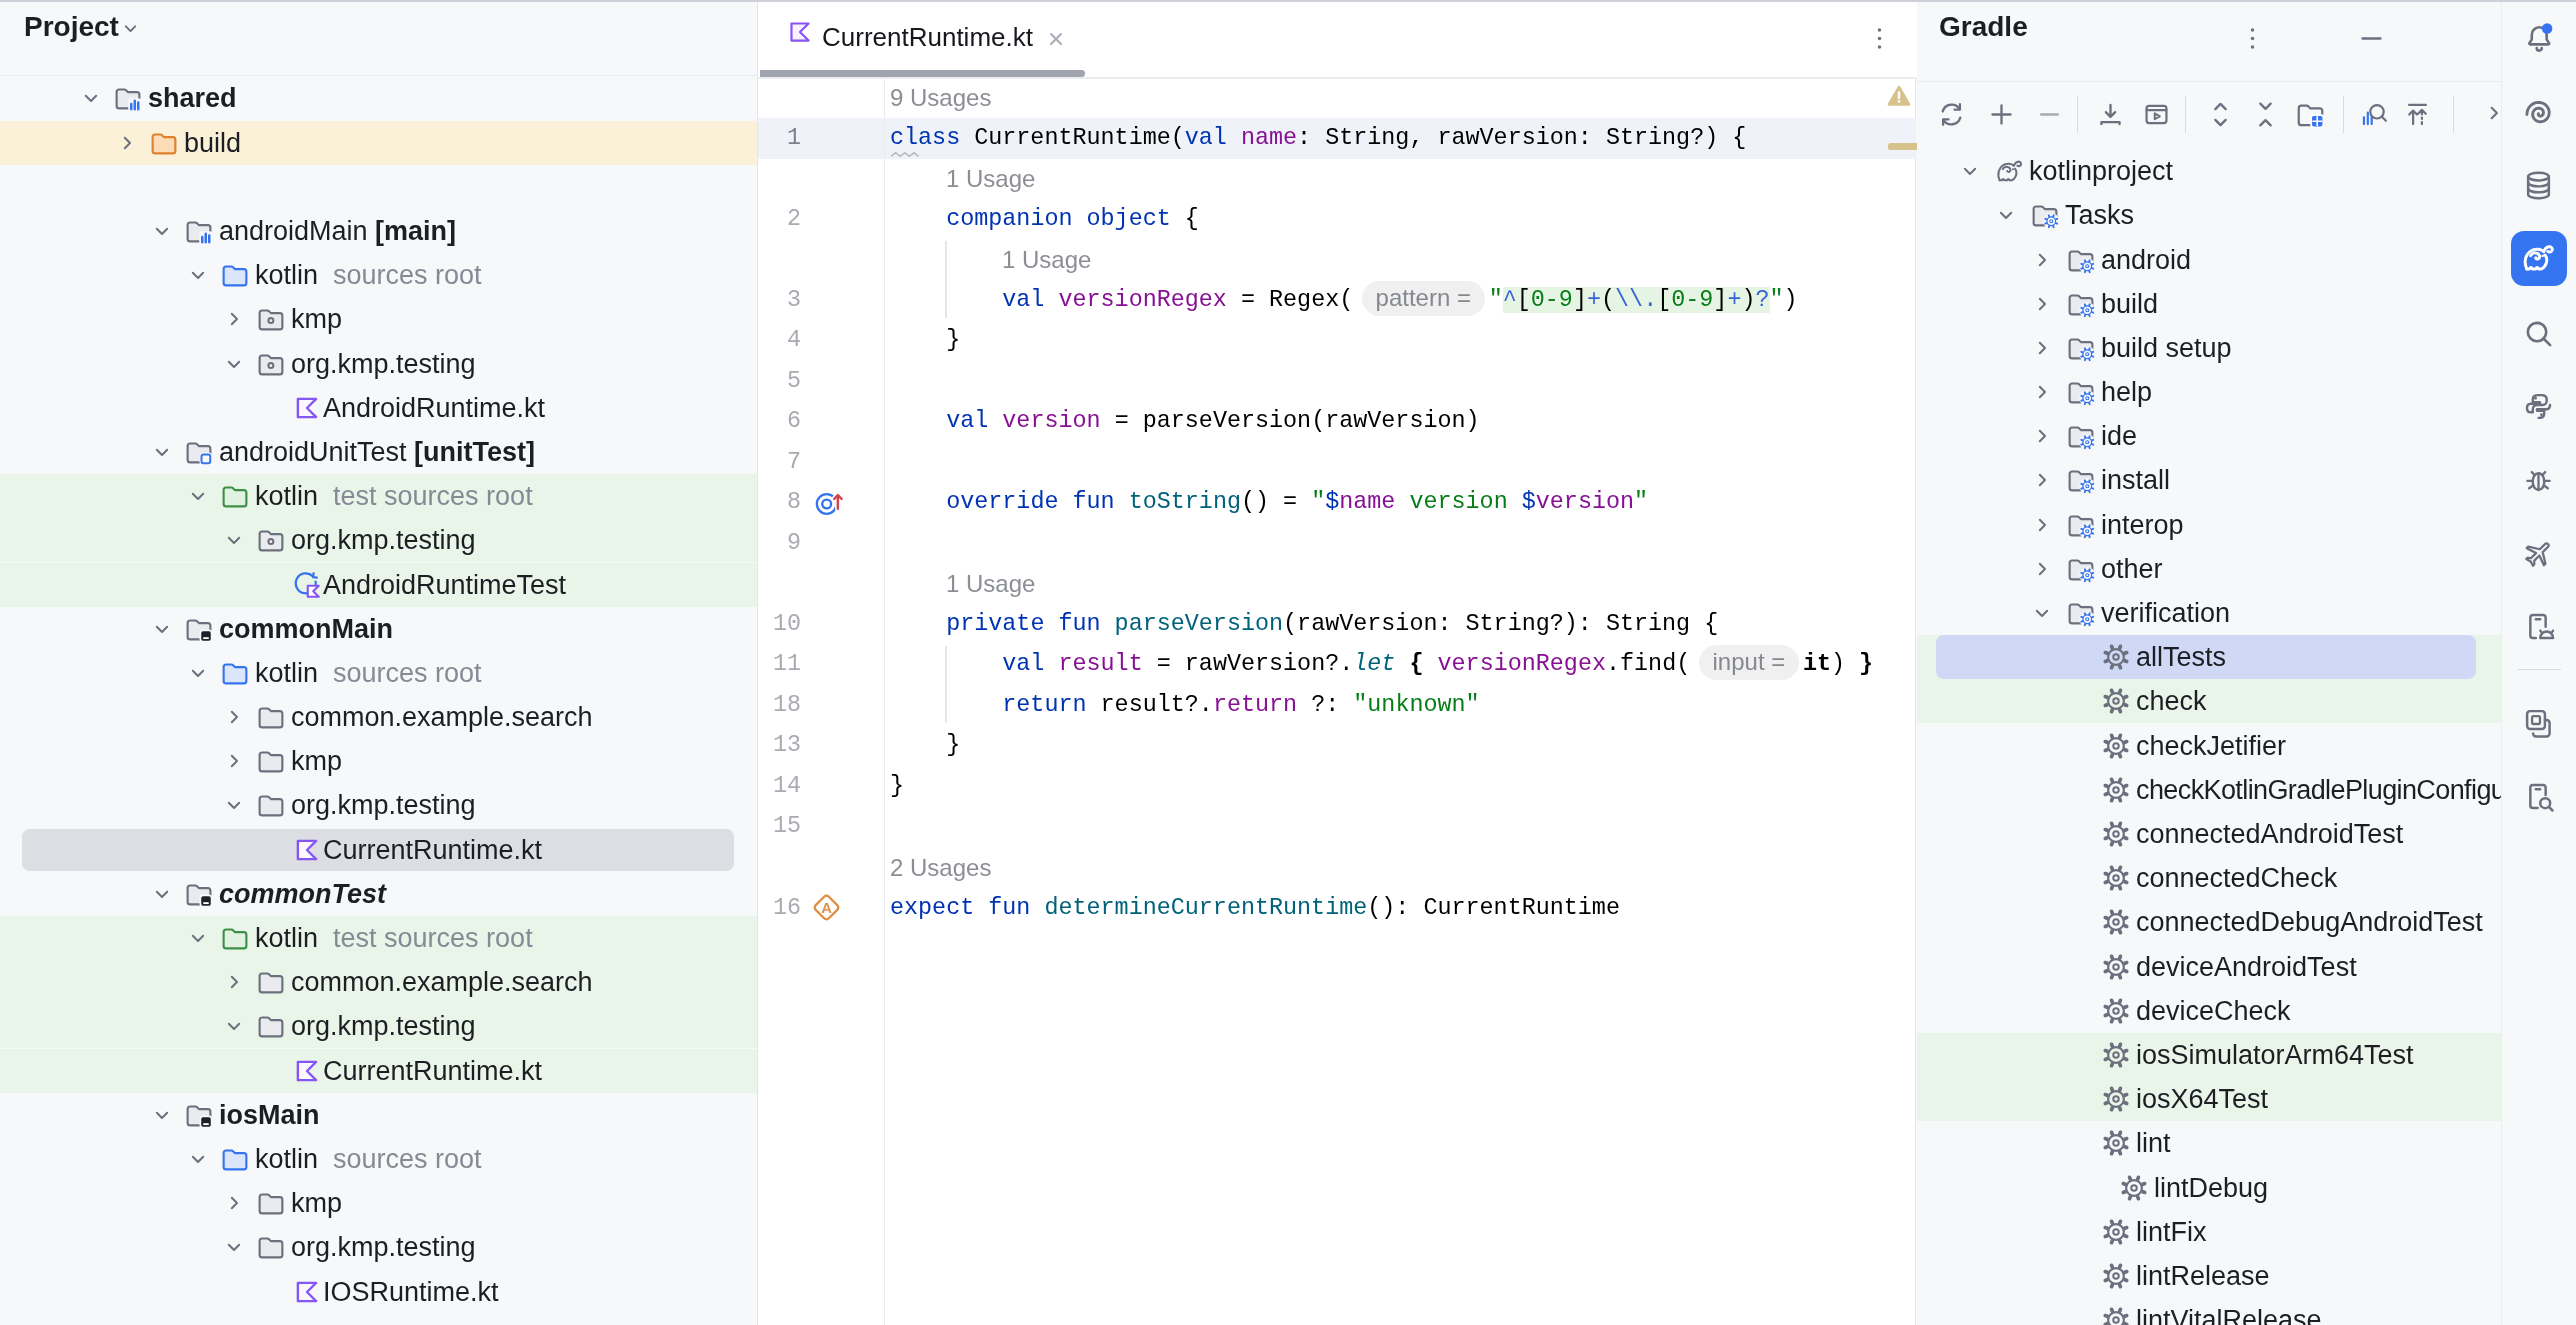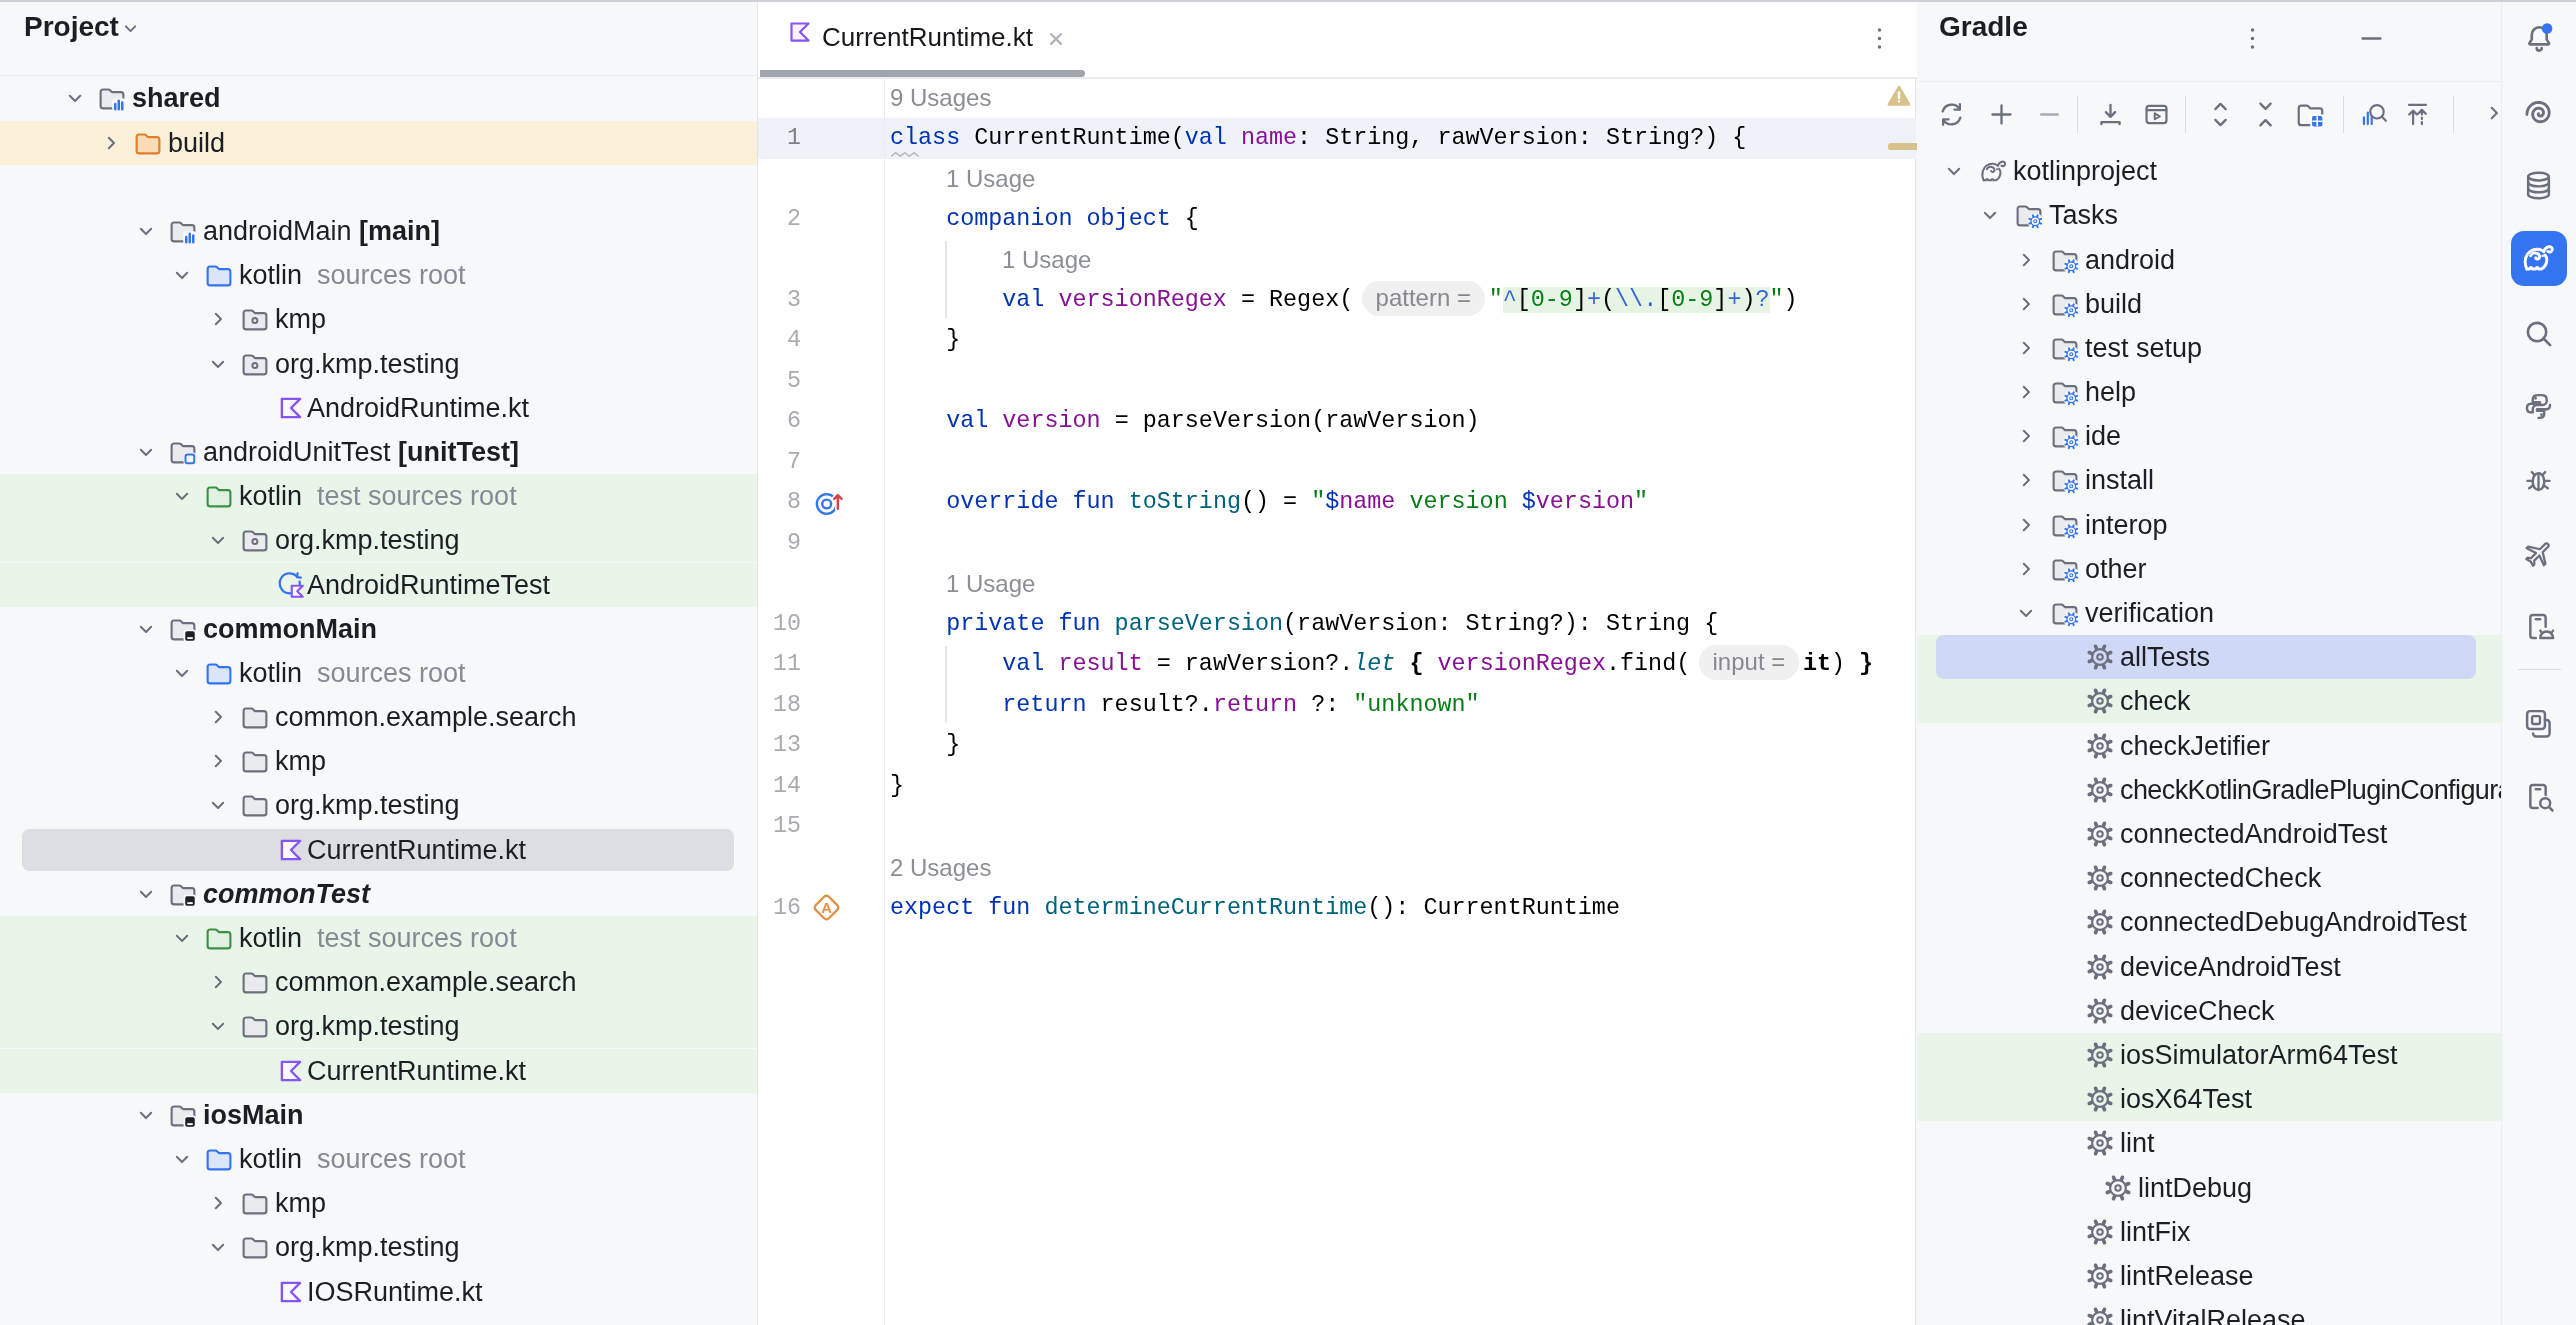--- a/index.html
+++ b/index.html
@@ -4,21 +4,21 @@
 * { margin:0; padding:0; box-sizing:border-box; }
 html,body { width:2576px; height:1326px; overflow:hidden; background:#f7f8fa;
   font-family:"Liberation Sans", sans-serif; }
 .abs { position:absolute; }
 #page { position:relative; width:2576px; height:1326px; }
 #lpanel  { left:0; top:0; width:757px; height:1326px; background:#f7f8fa; }
 #editor  { left:757px; top:0; width:1159px; height:1326px; background:#ffffff; border-left:0.9px solid #e3e5e9; border-right:0.9px solid #e3e5e9;}
 #gpanel  { left:1917px; top:0; width:585px; height:1326px; background:#f7f8fa; overflow:hidden; }
 #strip   { left:2501px; top:0; width:75px; height:1326px; background:#f7f8fa; border-left:0.9px solid #ebecf0; }
 #topline { left:0; top:0; width:2576px; height:1.8px; background:#cdd0d6; z-index:50;}
-.row { position:absolute; left:0; width:100%; height:44px; display:flex; align-items:center; }
+.row { position:absolute; left:16px; width:100%; height:44px; display:flex; align-items:center; }
 .row .chev { position:absolute; top:10px; width:24px; height:24px; }
 .row .icon { position:absolute; top:7.4px; width:30px; height:30px; }
 .row .txt  { position:absolute; top:0; line-height:44px; font-size:27px; color:#1c1e24; white-space:pre; }
 .b { font-weight:bold; }
 .gray { color:#868a95; }
 svg { display:block; }
 .band { position:absolute; left:0; width:100%; height:44px; }
 .codeline { position:absolute; left:0; width:100%; height:41px; line-height:41px;
   font-family:"Liberation Mono", monospace; font-size:23.4px; color:#000; white-space:pre; }
 .cv { font-family:"Liberation Sans", sans-serif; font-size:24px; color:#8c8e96; }
@@ -671,21 +671,21 @@
             <line x1="15.48" y1="20.66" x2="15.04" y2="21.73" stroke="#3574f0" stroke-width="1.59" stroke-linecap="round"></line>
             <line x1="13.34" y1="18.52" x2="12.27" y2="18.96" stroke="#3574f0" stroke-width="1.59" stroke-linecap="round"></line>
             <line x1="13.34" y1="15.48" x2="12.27" y2="15.04" stroke="#3574f0" stroke-width="1.59" stroke-linecap="round"></line>
             <line x1="15.48" y1="13.34" x2="15.04" y2="12.27" stroke="#3574f0" stroke-width="1.59" stroke-linecap="round"></line>
             <line x1="18.52" y1="13.34" x2="18.96" y2="12.27" stroke="#3574f0" stroke-width="1.59" stroke-linecap="round"></line>
             <line x1="20.66" y1="15.48" x2="21.73" y2="15.04" stroke="#3574f0" stroke-width="1.59" stroke-linecap="round"></line>
             <circle cx="17.0" cy="17.0" r="3.47" stroke="#3574f0" stroke-width="0.94"></circle>
             <circle cx="17.0" cy="17.0" r="1.21" stroke="#3574f0" stroke-width="0.88"></circle>
           </svg>
         </div>
-        <div class="txt" style="left:168px;">test setup</div>
+        <div class="txt" style="left:168px;">build setup</div>
       </div>
 <div class="row" style="top:370px;">
         <div class="chev" style="left:97px;">
           <svg width="24" height="24" viewBox="0 0 24 24" fill="none" style="">
             <path d="M9.8 6.8 L15 12 L9.8 17.2" stroke="#6c707e" stroke-width="2.0" fill="none" stroke-linecap="round" stroke-linejoin="round"></path>
           </svg>
         </div>
         <div class="icon" style="left:133px;">
           <svg width="30" height="30" viewBox="0 0 24 24" fill="none" style="">
             <path d="M2.9 18.3 V7.2 c0-1.1.9-2 2-2 h4.1 c.55 0 1.07.22 1.45.6 L11.9 7.3 h7.2 c1.1 0 2 .9 2 2 v9 c0 1.1-.9 2-2 2 H4.9 c-1.1 0-2-.9-2-2 Z" stroke="#6c707e" stroke-width="1.7" fill="#e9ebee" stroke-linecap="round" stroke-linejoin="round"></path>

